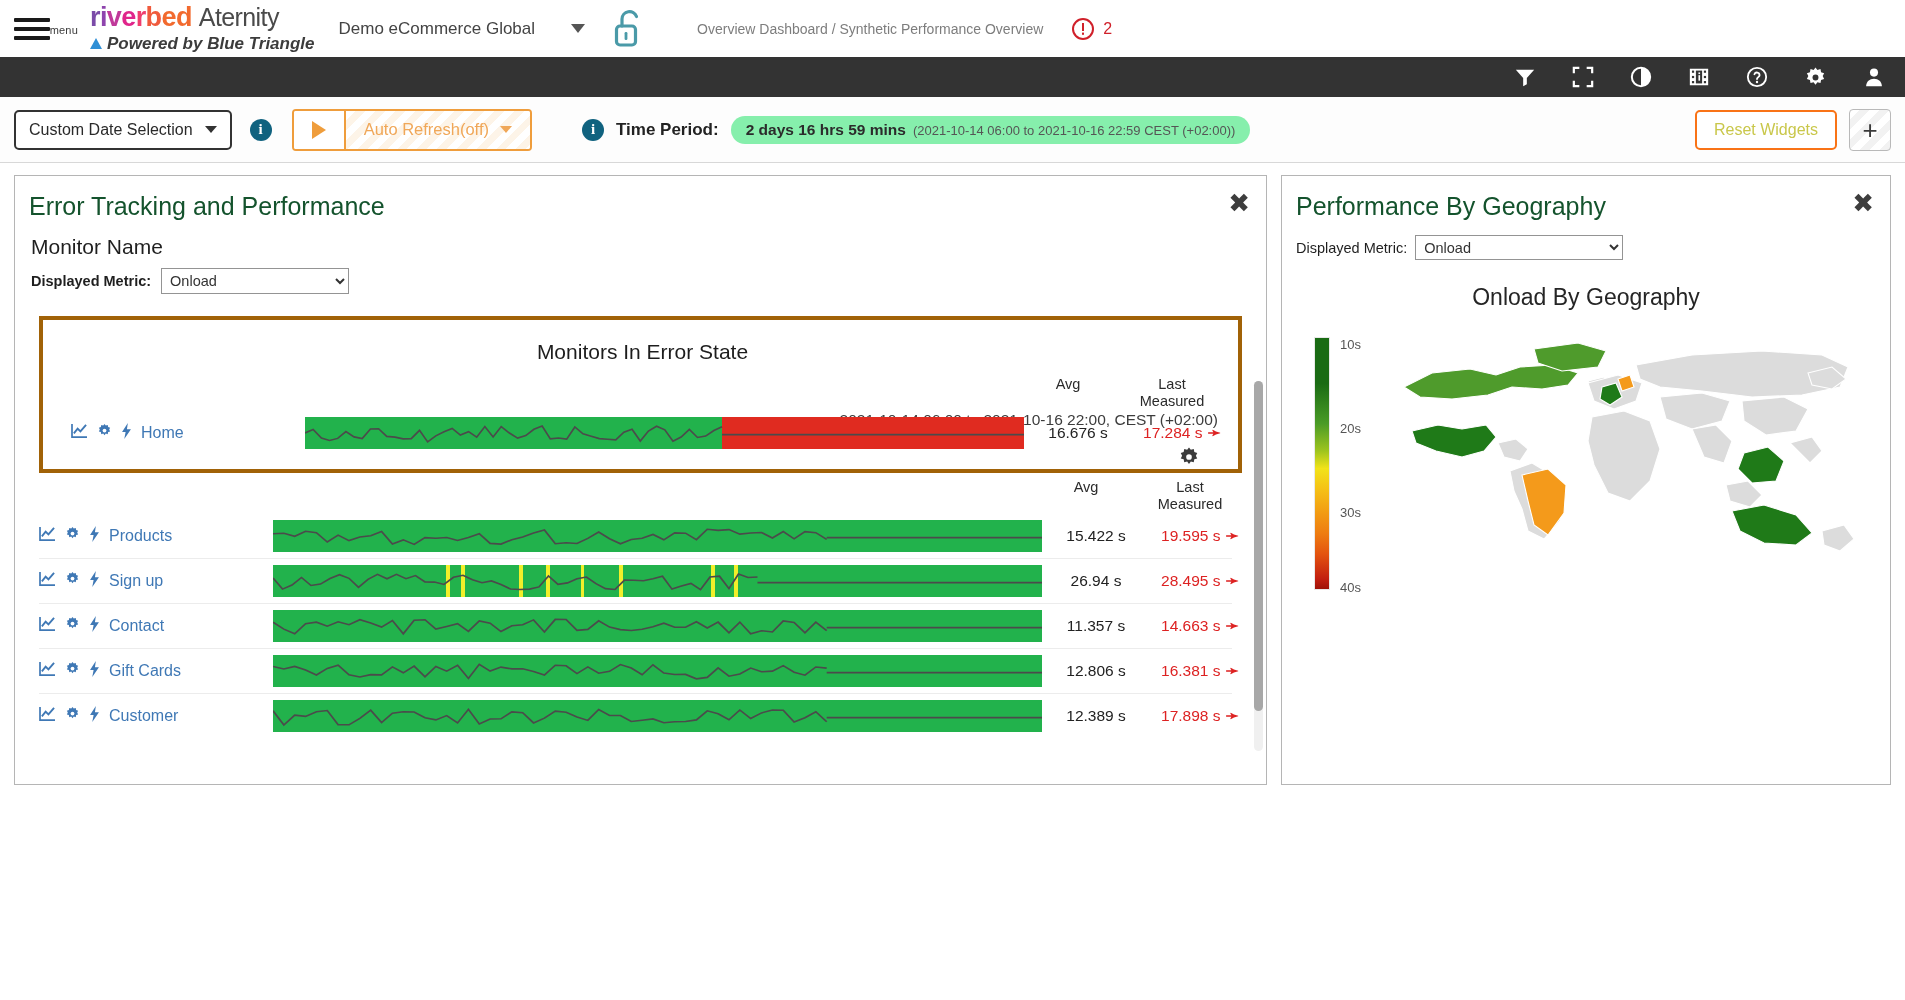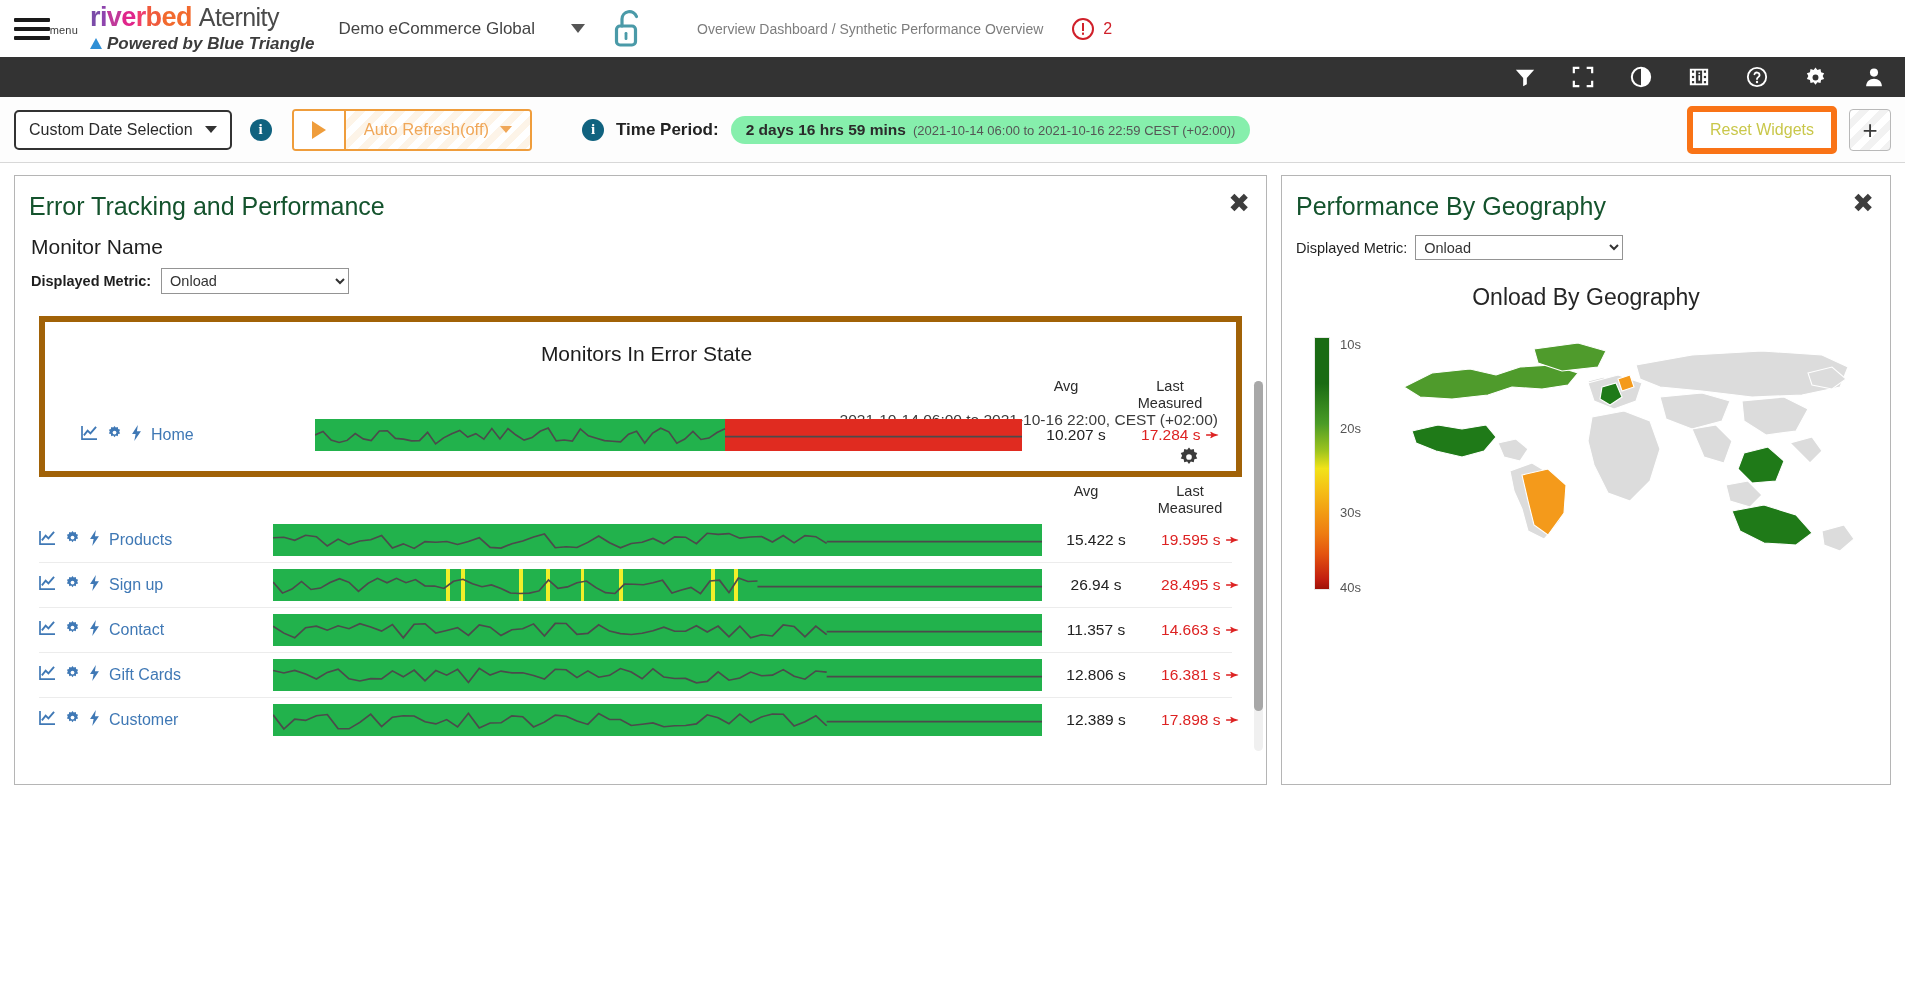--- a/index.html
+++ b/index.html
@@ -121,21 +121,21 @@
   .tp-pill {
     background: #86efac; border-radius: 14px; padding: 5px 15px;
     display: flex; align-items: baseline; gap: 7px;
   }
   .tp-main { font-size: 15.5px; font-weight: 700; color: #2b2b2b; }
   .tp-detail { font-size: 13px; color: #555; }
   .right-ctrls {
     position: absolute; right: 14px; display: flex; align-items: center; gap: 12px;
   }
   .reset-btn {
-    border: 6px solid #f97316; border-radius: 5px; background: #fff;
+    border: 2px solid #f97316; border-radius: 5px; background: #fff;
     color: #c9c74a; font-size: 16px; padding: 9px 17px; cursor: pointer;
   }
   .plus-btn {
     width: 42px; height: 42px; border: 1px solid #b9b9b9; border-radius: 4px;
     background: repeating-linear-gradient(135deg, #ffffff 0 7px, #f2f2f2 7px 14px);
     display:flex;align-items:center;justify-content:center;cursor:pointer;
     font-size: 26px; color: #3a3a3a; line-height: 1;
   }
 
   
@@ -177,22 +177,22 @@
   .scroll-track {
     position: absolute; right: 3px; top: 205px; width: 9px; height: 370px;
     background: #f0f0f0; border-radius: 5px;
   }
   .scroll-thumb {
     position: absolute; right: 3px; top: 205px; width: 9px; height: 330px;
     background: #a8a8a8; border-radius: 5px; cursor: pointer;
   }
 
   .error-box {
-    margin: 22px 24px 0 24px; border: 6px solid #a16207;
-    padding: 12px 0 14px 12px;
+    margin: 22px 24px 0 24px; border: 4px solid #a16207;
+    padding: 12px 0 14px 4px;
   }
   .error-box-title {
     text-align: center; font-size: 21px; color: #1d1d1d; padding: 8px 0 12px 0;
   }
   .colhead {
     display: flex; font-size: 14.5px; color: #2b2b2b;
     padding-right: 10px;
   }
   .ch-spacer { flex: 1; }
   .ch-avg { width: 96px; text-align: center; }
@@ -432,21 +432,21 @@
               <span class="mn-link">Home</span>
             </div>
             <div class="spark">
               <div class="spark-seg" style="left:0;width:58%;background:#22b24c"></div>
               <div class="spark-seg" style="left:58%;right:0;background:#e02b20"></div>
               <svg viewBox="0 0 680 32" preserveAspectRatio="none">
                 <polyline points="0.0,15.9 7.7,12.4 15.5,21.1 23.2,23.5 30.9,21.4 38.7,14.6 46.4,19.9 54.1,21.5 61.9,12.0 69.6,11.8 77.3,19.4 85.1,20.1 92.8,21.9 100.5,21.6 108.3,13.4 116.0,24.9 123.7,18.9 131.5,14.8 139.2,11.4 146.9,18.0 154.7,14.7 162.4,20.1 170.1,9.5 177.9,19.9 185.6,9.6 193.3,16.0 201.1,21.1 208.8,18.6 216.5,12.3 224.3,9.0 232.0,21.9 239.7,21.0 247.5,22.1 255.2,10.0 262.9,16.8 270.7,19.2 278.4,21.6 286.1,22.3 293.9,22.9 301.6,15.3 309.3,12.2 317.1,24.0 324.8,14.0 332.5,9.2 340.3,12.9 348.0,24.1 355.7,20.0 363.5,12.5 371.2,20.5 378.9,19.1 386.7,13.5 394.4,9.7" fill="none" stroke="#4b4b4b" stroke-width="1.6"></polyline>
                 <line x1="394.4" y1="17.6" x2="680" y2="17.6" stroke="#4b4b4b" stroke-width="1.8"></line>
               </svg>
             </div>
-            <div class="v-avg">10.207 s</div>
+            <div class="v-avg">16.676 s</div>
             <div class="v-last">
               <span>17.284 s</span>
               <span class="up-arrow">➛</span>
             </div>
           </div>
         </div>
     </div>
 
     <div class="list-rows">
       <div class="colhead" style="padding-left:0">

